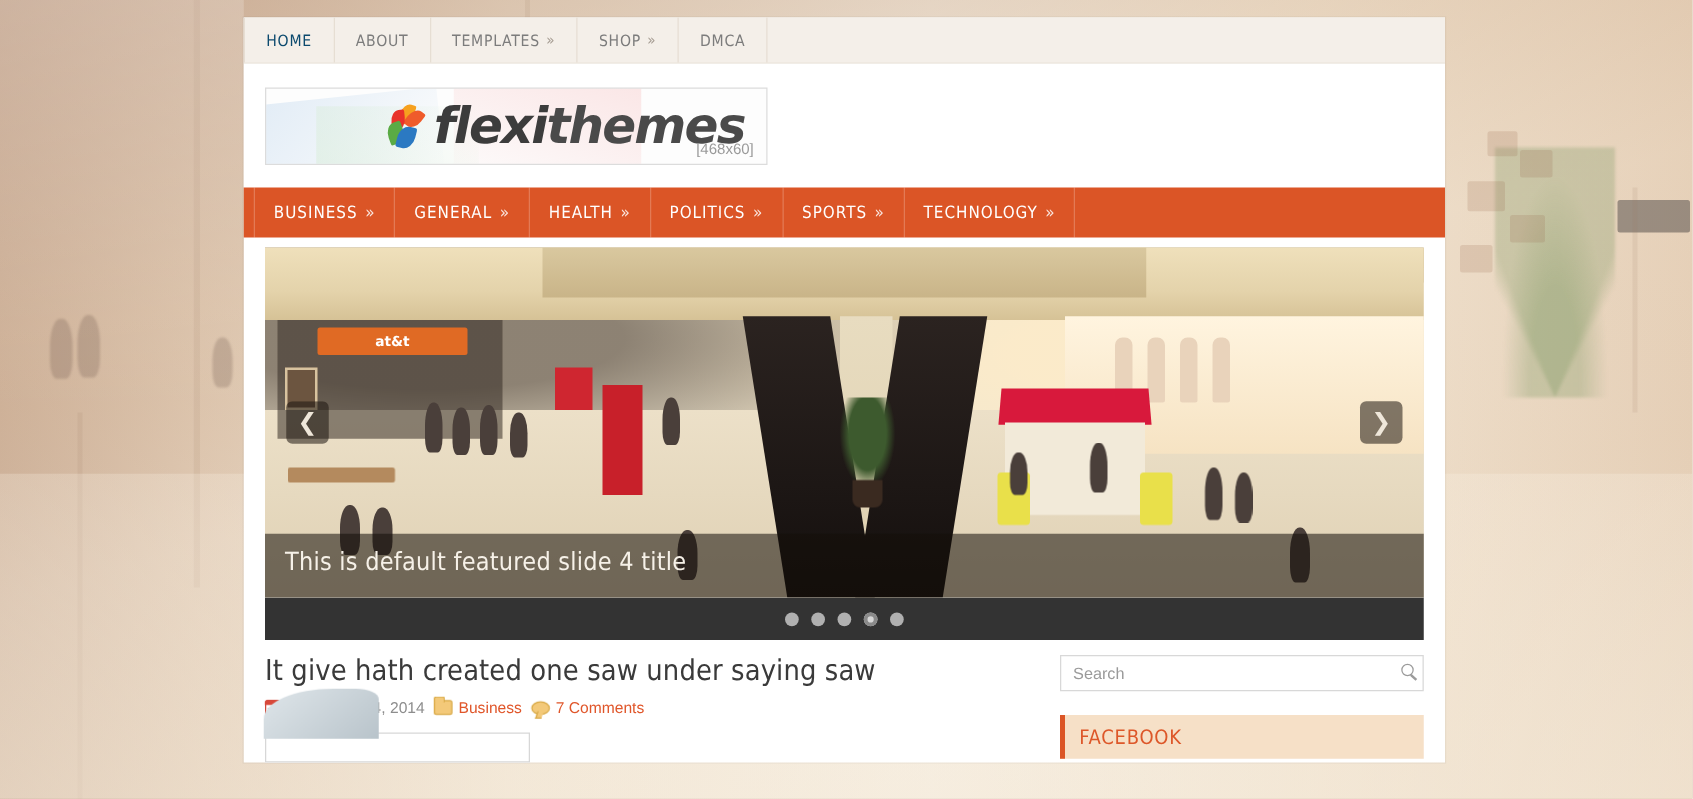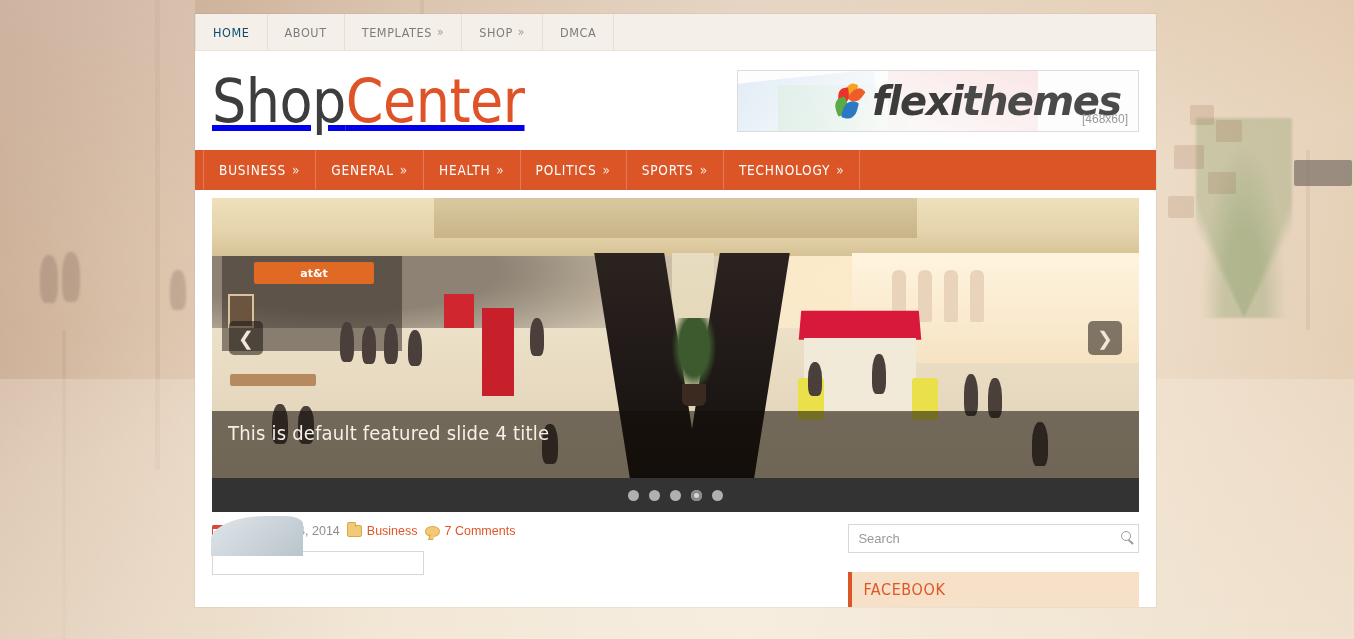--- a/index.html
+++ b/index.html
@@ -190,21 +190,21 @@
   .arrow {
     position:absolute; top:50%; transform:translateY(-50%); width:34px; height:34px;
     background:rgba(30,22,16,.55); border-radius:5px; color:#efe7da;
     display:flex; align-items:center; justify-content:center; font-size:19px; cursor:pointer;
     font-family:"DejaVu Sans","Liberation Sans",sans-serif;
   }
   .arrow.left { left:17px; }
   .arrow.right { right:17px; }
 
   .caption {
-    position:absolute; left:0; right:0; bottom:0; padding:10px 16px 30px 16px;
+    position:absolute; left:0; right:0; bottom:0; padding:10px 16px 14px 16px;
     background:rgba(20,14,10,.55); color:#f2ece3;
   }
   .caption h2 {
     font-family:"Liberation Sans Narrow","DejaVu Sans Condensed","Liberation Sans",sans-serif;
     font-weight:400; font-size:20px; letter-spacing:.2px; margin-bottom:3px; color:#f6f1e8;
   }
   .caption p { font-size:12.5px; line-height:18px; color:#e6ded2; }
   .caption p .more { color:#fff; font-weight:700; }
 
   .dots {
@@ -311,23 +311,20 @@
     <a href="#">
       <span>SHOP</span>
       <span class="caret">»</span>
     </a>
     <a href="#">
       <span>DMCA</span>
     </a>
   </nav>
 
   <header class="header">
-    <a href="#" class="logo">
-      <span class="a">Shop</span><span class="b">Center</span>
-    </a>
 
     <div class="banner">
       <div class="wash1"></div>
       <div class="wash2"></div>
       <div class="wash3"></div>
       <div class="mark">
         <i class="p1"></i>
           <i class="p2"></i>
           <i class="p3"></i>
           <i class="p4"></i>
@@ -424,20 +421,23 @@
     <i></i>
     <i></i>
     <i></i>
     <i class="on"></i>
     <i></i>
   </div>
 
   <div class="content">
     <div class="main">
       <article class="post">
+        <h2>
+          <a href="#" style="color:inherit;text-decoration:none;">It give hath created one saw under saying saw</a>
+        </h2>
         <div class="meta">
           <span class="grp">
             <span class="ic ic-cal"></span>
             <span class="date">December 24, 2014</span>
           </span>
           <span class="grp">
             <span class="ic ic-folder"></span>
             <a href="#">Business</a>
           </span>
           <span class="grp">

